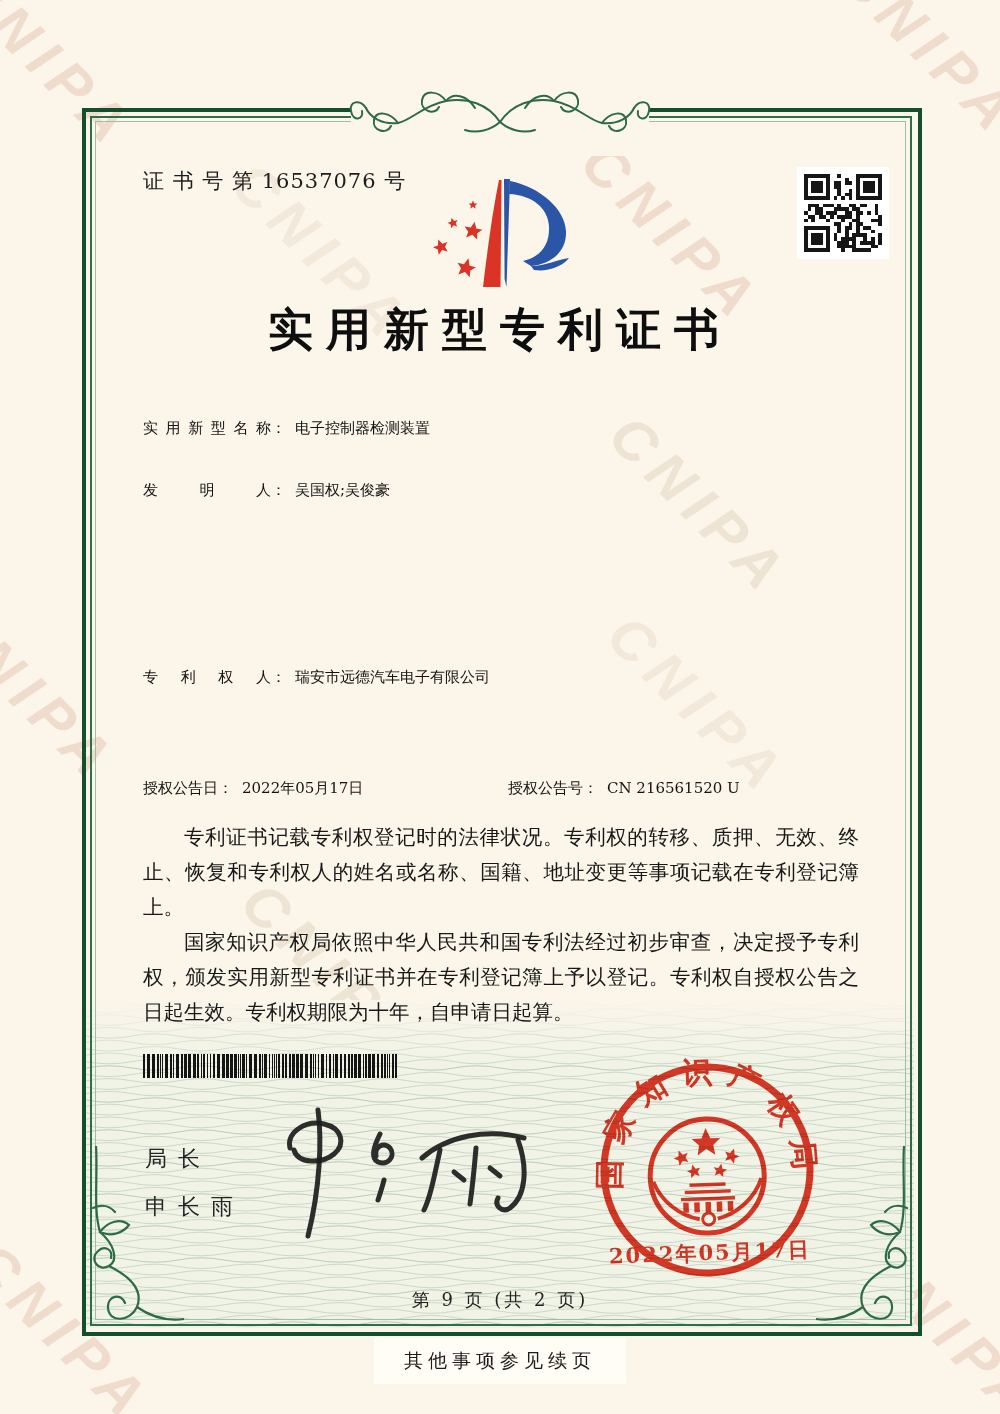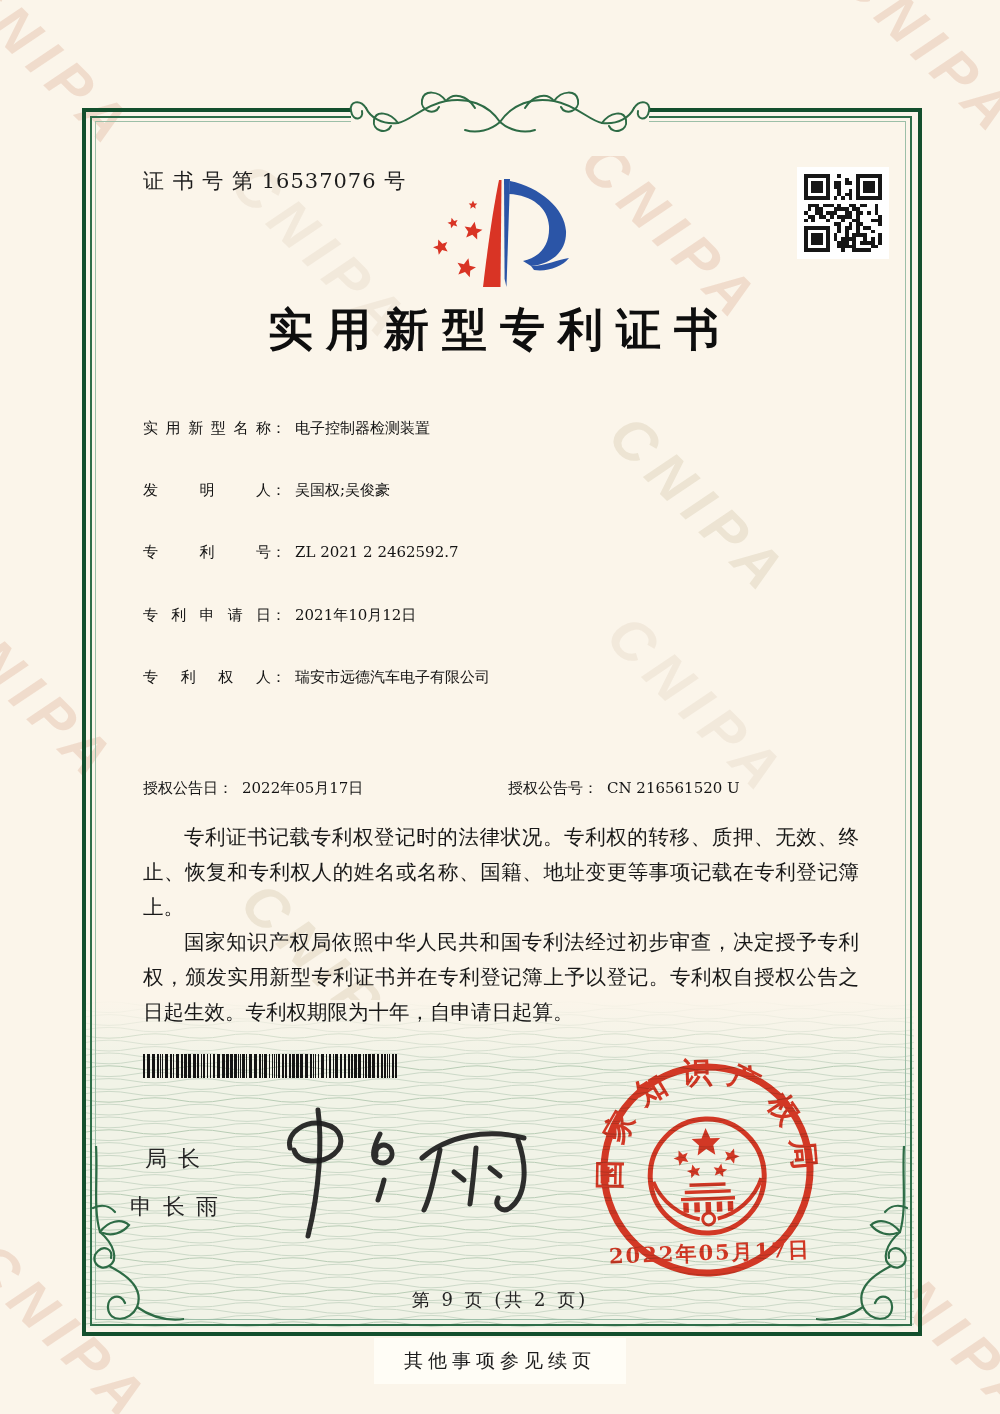--- a/index.html
+++ b/index.html
@@ -57,21 +57,21 @@
   
   .bodytext{position:absolute;left:143px;top:820px;width:716px;font-size:20.5px;line-height:35px;
             text-align:justify;color:#181818;z-index:5;}
   .bodytext p{margin:0;text-indent:2em;}
 
   
   .barcode{position:absolute;left:143px;top:1054px;width:254px;height:24px;display:flex;z-index:5;}
   .barcode i{display:block;height:100%;background:#141414;}
   .barcode em{display:block;height:100%;}
   .signer-title{position:absolute;left:145px;top:1144px;font-size:22px;letter-spacing:11px;color:#262626;z-index:5;}
-  .signer-name{position:absolute;left:130px;top:1192px;font-size:22px;letter-spacing:11px;color:#262626;z-index:5;}
+  .signer-name{position:absolute;left:145px;top:1192px;font-size:22px;letter-spacing:11px;color:#262626;z-index:5;}
   .signature{position:absolute;left:262px;top:1096px;width:280px;height:150px;z-index:6;}
   .signature path{fill:none;stroke:#1c1c1c;stroke-width:5;stroke-linecap:round;stroke-linejoin:round;opacity:.92;}
 
   .seal{position:absolute;left:591px;top:1054px;width:232px;height:232px;z-index:6;
         mix-blend-mode:multiply;opacity:.95;transform:rotate(-2deg);}
   .seal .red{fill:#de2f1c;}
   .seal text{fill:#de2f1c;font-weight:bold;}
 
   .pagenum{position:absolute;left:0;top:1288px;width:1000px;text-align:center;font-size:18px;
            letter-spacing:3px;color:#222;z-index:5;}
@@ -649,26 +649,20 @@
   </svg>
 
   <div class="title">实用新型专利证书</div>
 
   <div class="frow" style="top:419px">
     <span class="flabel">实用新型名称</span><span class="fcolon">：</span><span class="fvalue">电子控制器检测装置</span>
   </div>
   <div class="frow" style="top:481px">
     <span class="flabel">发明人</span><span class="fcolon">：</span><span class="fvalue">吴国权;吴俊豪</span>
   </div>
-  <div class="frow" style="top:543px">
-    <span class="flabel">专利号</span><span class="fcolon">：</span><span class="fvalue">ZL 2021 2 2462592.7</span>
-  </div>
-  <div class="frow" style="top:606px">
-    <span class="flabel">专利申请日</span><span class="fcolon">：</span><span class="fvalue">2021年10月12日</span>
-  </div>
   <div class="frow" style="top:668px">
     <span class="flabel">专利权人</span><span class="fcolon">：</span><span class="fvalue">瑞安市远德汽车电子有限公司</span>
   </div>
 
   <div class="frow" style="top:779px">
     <span>授权公告日</span><span class="fcolon">：</span><span>2022年05月17日</span>
     <span class="g2">
       <span>授权公告号</span><span class="fcolon">：</span><span>CN 216561520 U</span>
     </span>
   </div>

